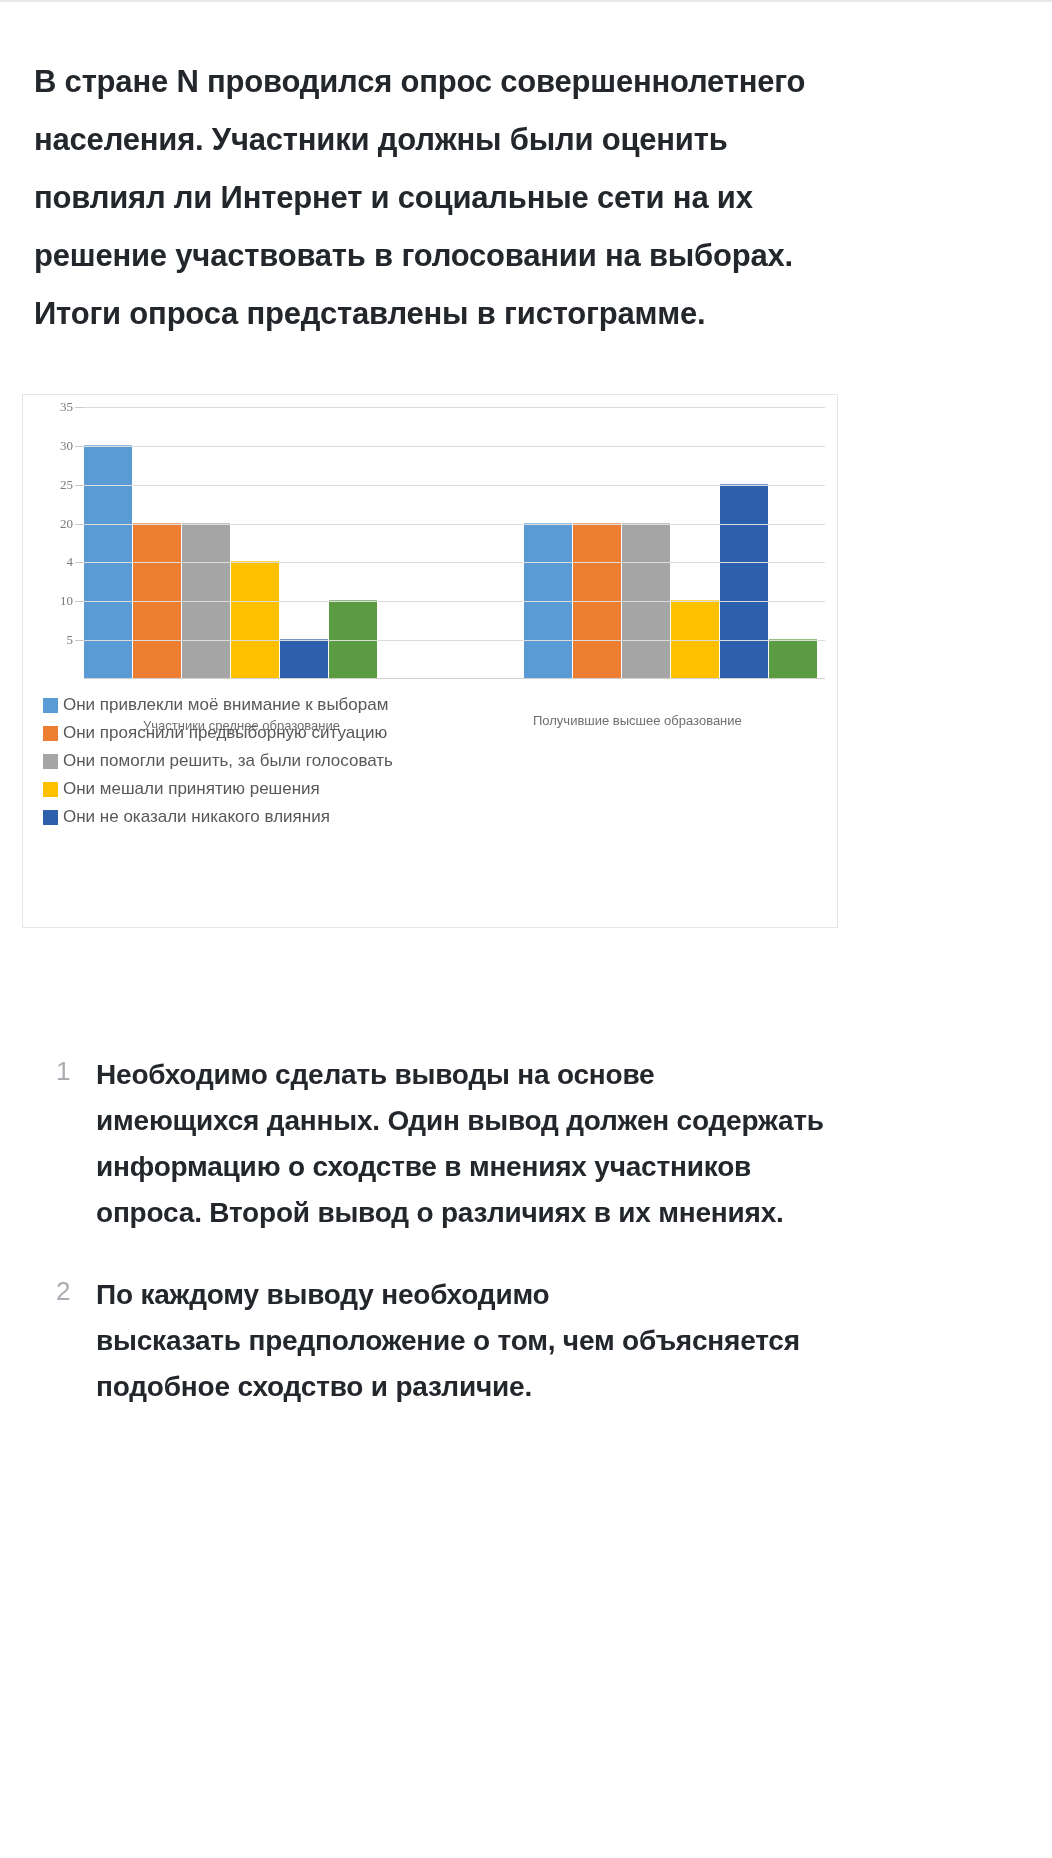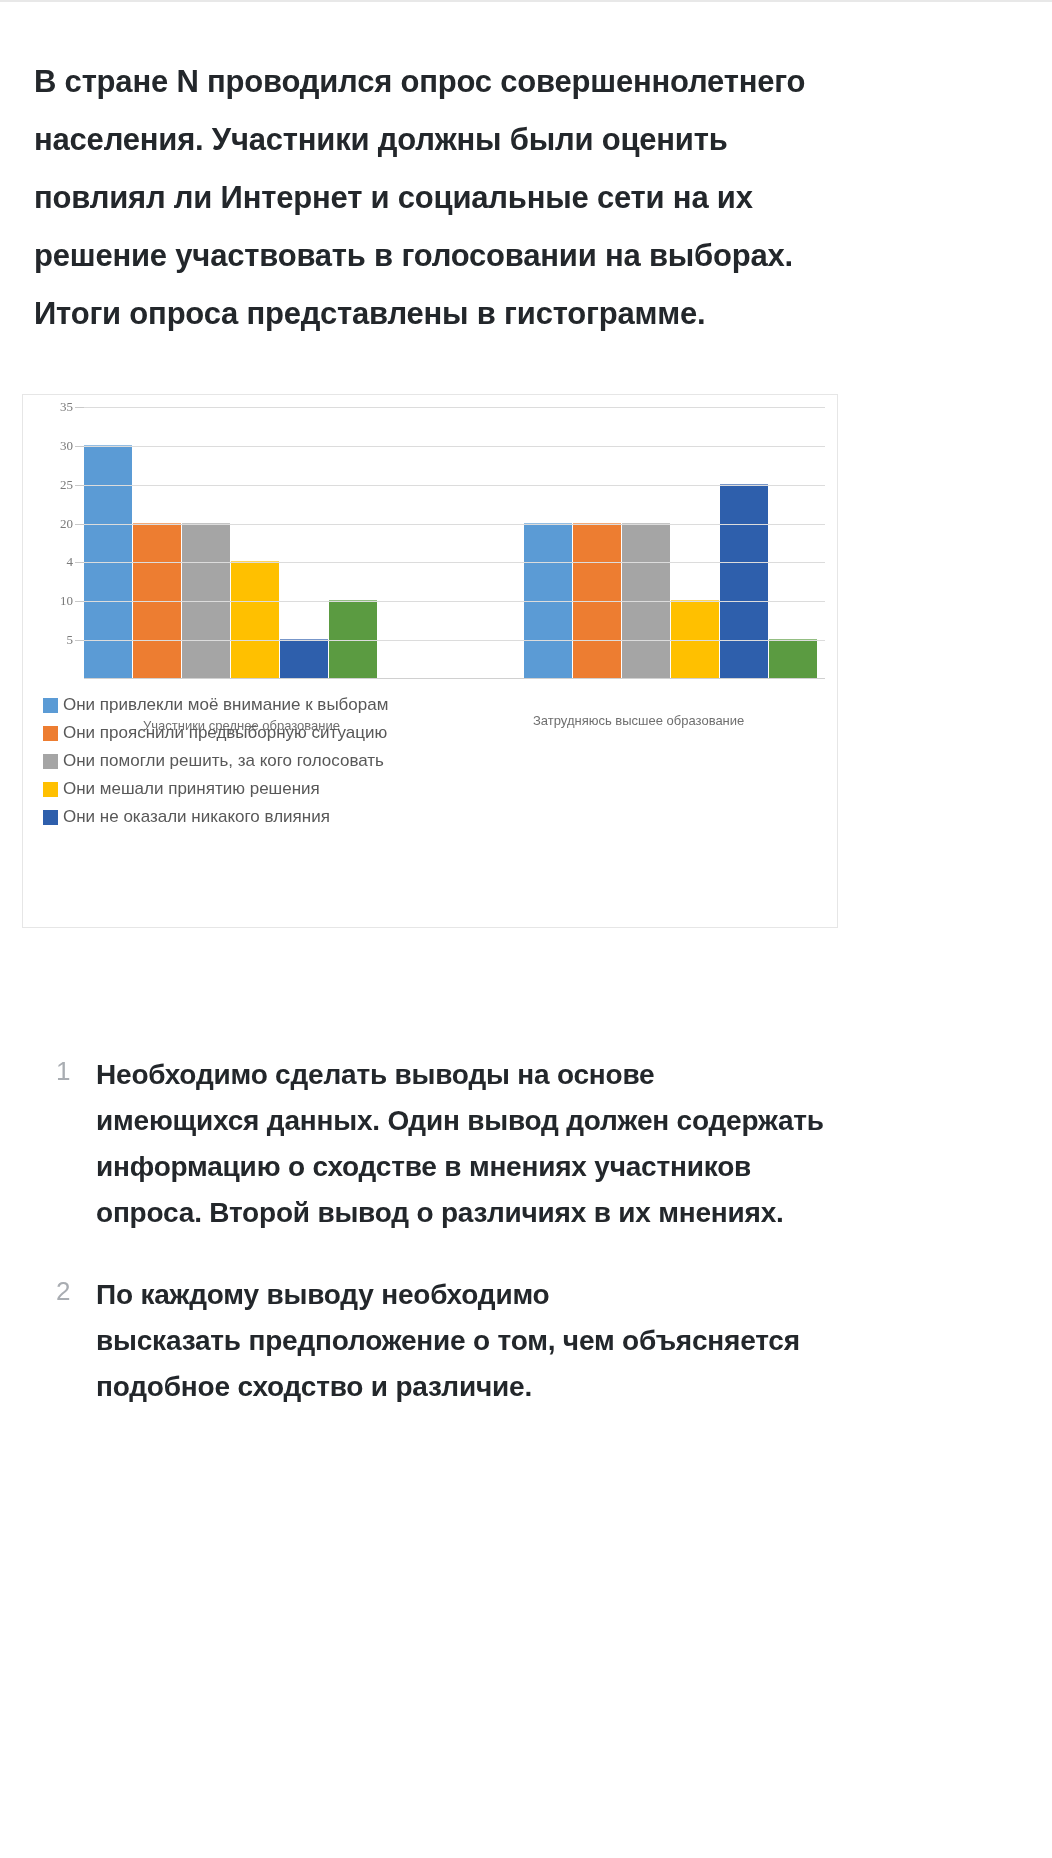--- a/index.html
+++ b/index.html
@@ -242,41 +242,41 @@
       <div class="gridline" style="top: 233.143px;"></div>
           <div class="gridline" style="top: 194.286px;"></div>
           <div class="gridline" style="top: 155.429px;"></div>
           <div class="gridline" style="top: 116.571px;"></div>
           <div class="gridline" style="top: 77.7143px;"></div>
           <div class="gridline" style="top: 38.8571px;"></div>
           <div class="gridline" style="top: 0px;"></div>
           <div class="axis-base"></div>
         </div>
       <div class="cat-label cat-left">Участники среднее образование</div>
-      <div class="cat-label cat-right">Затрудняюсь высшее образование</div>
+      <div class="cat-label cat-right">Получившие высшее образование</div>
     <div class="tick-mark" style="top: 245.143px;"></div>
         <div class="tick-mark" style="top: 206.286px;"></div>
         <div class="tick-mark" style="top: 167.429px;"></div>
         <div class="tick-mark" style="top: 128.571px;"></div>
         <div class="tick-mark" style="top: 89.7143px;"></div>
         <div class="tick-mark" style="top: 50.8571px;"></div>
         <div class="tick-mark" style="top: 12px;"></div>
       </div>
     <div class="legend">
         <div class="legend-item">
           <span class="legend-swatch" style="background: rgb(91, 155, 213);"></span>
           <span class="legend-text">Они привлекли моё внимание к выборам</span>
         </div>
         <div class="legend-item">
           <span class="legend-swatch" style="background: rgb(237, 125, 49);"></span>
           <span class="legend-text">Они прояснили предвыборную ситуацию</span>
         </div>
         <div class="legend-item">
           <span class="legend-swatch" style="background: rgb(165, 165, 165);"></span>
-          <span class="legend-text">Они помогли решить, за кого голосовать</span>
+          <span class="legend-text">Они помогли решить, за были голосовать</span>
         </div>
         <div class="legend-item">
           <span class="legend-swatch" style="background: rgb(255, 192, 0);"></span>
           <span class="legend-text">Они мешали принятию решения</span>
         </div>
         <div class="legend-item">
           <span class="legend-swatch" style="background: rgb(46, 95, 172);"></span>
           <span class="legend-text">Они не оказали никакого влияния</span>
         </div>
       </div>

